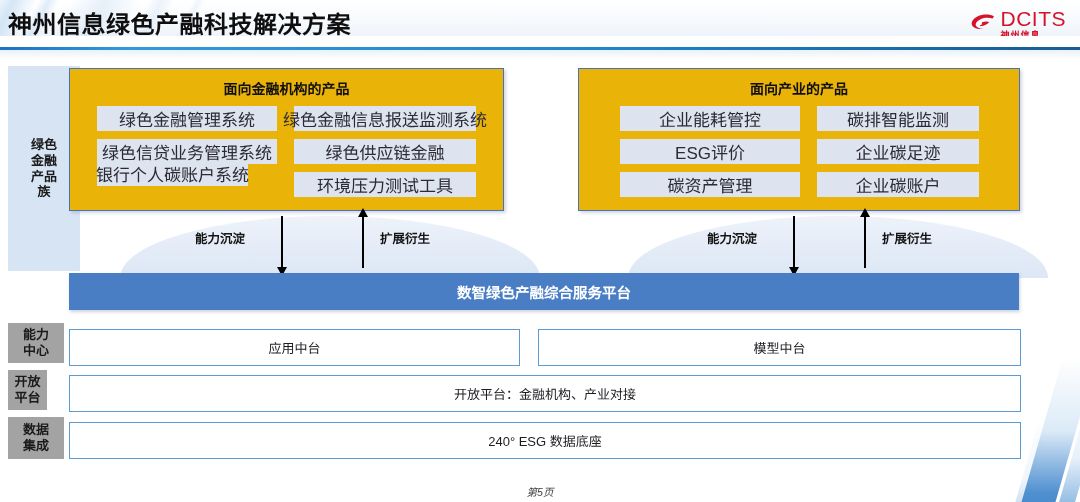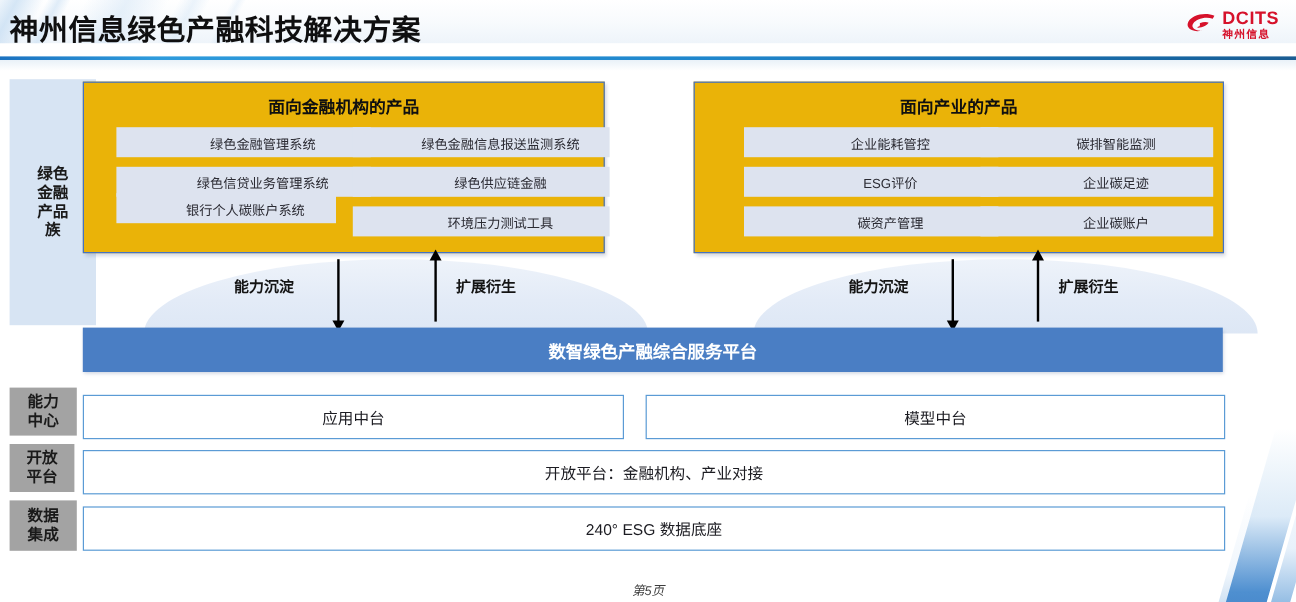--- a/index.html
+++ b/index.html
@@ -27,21 +27,21 @@
              color:#0f0f10;letter-spacing:.5px;white-space:nowrap;}
   .hdr-rule{position:absolute;left:0;top:47px;width:1080px;height:3px;
             background:linear-gradient(90deg,#1b72c0 0%,#2e9bdc 12%,#1f86cc 55%,#17649f 92%,#1b5c92 100%);}
   .hdr-rule-soft{position:absolute;left:0;top:50px;width:1080px;height:9px;
             background:linear-gradient(180deg,#e9f1f8 0%,#ffffff 100%);}
 
   
   .logo{position:absolute;right:14px;top:8px;display:flex;align-items:center;gap:5px;}
   .logo-mark{width:26px;height:22px;position:relative;flex:0 0 auto;}
   .logo-txt{display:flex;flex-direction:column;line-height:1;}
-  .logo-main{font-size:15px;font-weight:bold;color:#d6122b;letter-spacing:.5px;}
+  .logo-main{font-size:21px;font-weight:normal;color:#d6122b;letter-spacing:.5px;}
   .logo-sub{font-size:9px;font-weight:bold;color:#d6122b;letter-spacing:1px;margin-top:2px;}
 
   
   .canvas{position:absolute;left:0;top:59px;width:1080px;height:443px;}
 
   
   .swoosh{position:absolute;right:-10px;bottom:-30px;width:120px;height:190px;overflow:hidden;pointer-events:none;}
   .sw{position:absolute;transform:skewX(-16deg);border-radius:3px;}
   .sw-a{right:18px;bottom:0;width:34px;height:175px;
         background:linear-gradient(180deg,rgba(255,255,255,0) 0%,rgba(214,231,246,.85) 42%,#4e8fd0 78%,#3f7fc4 100%);}
@@ -59,22 +59,22 @@
             text-align:center;font-weight:bold;color:#1a1a1a;line-height:1.22;}
   .rail-blue{background:#d7e4f3;font-size:13px;}
   .rail-peach{background:#a3a3a3;font-size:13px;}
 
   
   .group{position:absolute;background:#eab308;border:1.6px solid #4472c4;
          box-shadow:2px 2px 3px rgba(120,135,165,.33);}
   .group-title{position:absolute;left:0;right:0;top:9px;text-align:center;
                font-size:14px;font-weight:bold;color:#101010;}
   .chip{position:absolute;background:#dde3ef;display:flex;align-items:center;
-        justify-content:center;font-size:11px;color:#2b2b33;text-align:center;
-        white-space:nowrap;padding-left:32px;}
+        justify-content:center;font-size:17px;color:#2b2b33;text-align:center;
+        white-space:nowrap;}
 
   
   .arrow{position:absolute;width:2px;background:#000;}
   .arrow .head{position:absolute;left:-4px;width:0;height:0;
                border-left:5px solid transparent;border-right:5px solid transparent;}
   .arrow.down .head{bottom:-8px;border-top:9px solid #000;}
   .arrow.up   .head{top:-8px;border-bottom:9px solid #000;}
   .arrow-lbl{position:absolute;font-size:12.5px;font-weight:bold;color:#141414;white-space:nowrap;}
 
   
@@ -132,21 +132,21 @@
 
     <div class="dome" style="left:120px;top:157px;width:420px;height:62px;"></div>
     <div class="dome" style="left:628px;top:157px;width:420px;height:62px;"></div>
 
     <div class="rail-lbl rail-blue" style="left:8px;top:7px;width:72px;height:205px;">
       <span>绿色<br>金融<br>产品<br>族</span>
     </div>
     <div class="rail-lbl rail-peach" style="left:8px;top:264px;width:56px;height:40px;">
       <span>能力<br>中心</span>
     </div>
-    <div class="rail-lbl rail-peach" style="left:8px;top:311px;width:54px;height:40px;">
+    <div class="rail-lbl rail-peach" style="left:8px;top:311px;width:39px;height:40px;">
       <span>开放<br>平台</span>
     </div>
     <div class="rail-lbl rail-peach" style="left:8px;top:358px;width:56px;height:42px;">
       <span>数据<br>集成</span>
     </div>
 
     <div class="group" style="left:69px;top:9px;width:433px;height:141px;">
       <div class="group-title">面向金融机构的产品</div>
       <div class="chip" style="left:27px;top:37px;width:180px;height:25px;">绿色金融管理系统</div>
       <div class="chip" style="left:224px;top:37px;width:182px;height:25px;">绿色金融信息报送监测系统</div>

